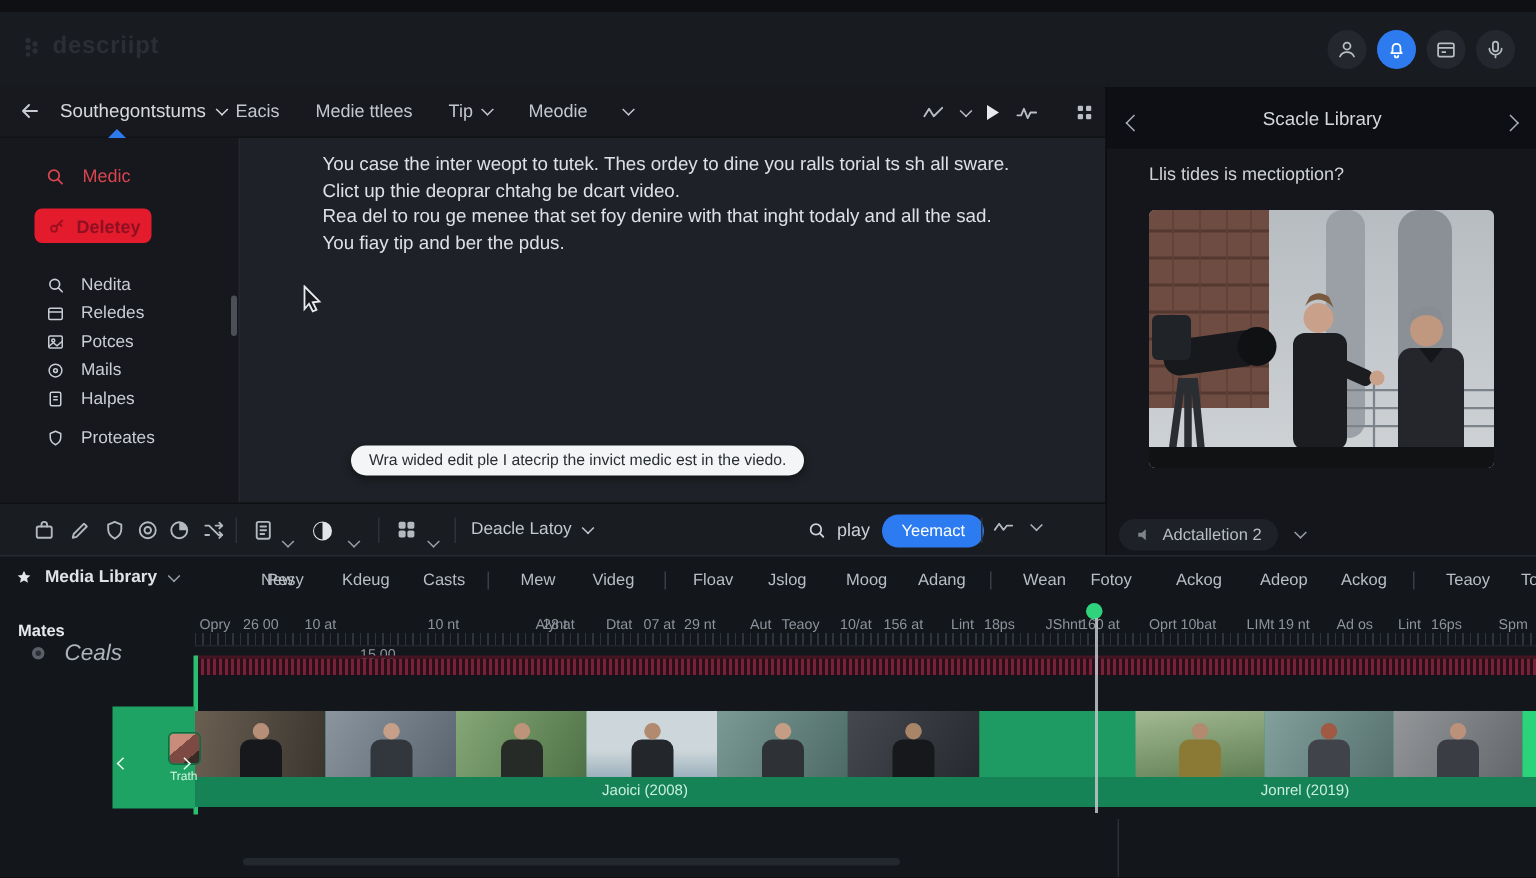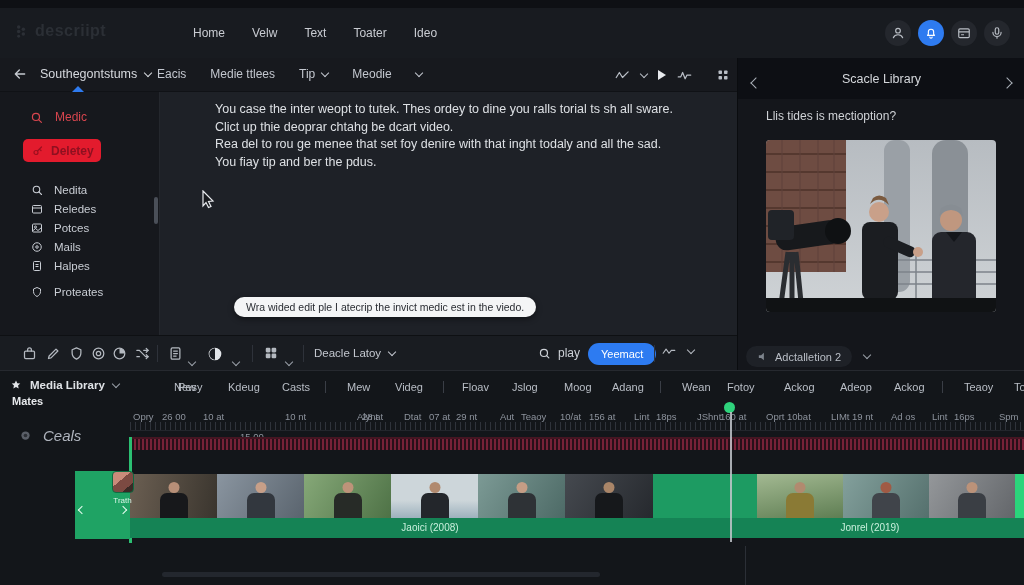--- a/index.html
+++ b/index.html
@@ -67,25 +67,25 @@
   .primary-btn{position:absolute;left:588px;top:7px;height:22px;padding:0 13px;background:#2d7bf1;color:#fff;border:none;border-radius:11px;font-size:11px;}
   .tb2-right{position:absolute;left:662px;top:10px;display:flex;align-items:center;gap:12px;color:#b4b9c0;}
 
   
   .timeline{position:absolute;left:0;top:370px;width:1024px;height:215px;background:#13161a;border-top:1px solid #26292f;}
   .tl-menu-lib{position:absolute;left:10px;top:8px;display:flex;align-items:center;gap:8px;color:#dfe2e6;font-size:11.5px;font-weight:bold;}
   .tl-menu-item{position:absolute;top:10px;font-size:11px;color:#b9bec6;}
   .tl-menu-sep{position:absolute;top:10px;width:1px;height:12px;background:#3a3e46;}
   .tl-ruler-label{position:absolute;top:40px;font-size:9.5px;color:#8d939d;white-space:nowrap;text-align:center;}
   .tl-ticks{position:absolute;left:130px;top:51px;width:894px;height:9px;background:repeating-linear-gradient(90deg,#2f333b 0 1px,transparent 1px 5px);border-bottom:1px solid #23262c;}
-  .tracks-title{position:absolute;left:12px;top:24px;font-size:11px;font-weight:bold;color:#e7e9ec;}
+  .tracks-title{position:absolute;left:12px;top:44px;font-size:11px;font-weight:bold;color:#e7e9ec;}
   .track-item{position:absolute;left:20px;top:56px;display:flex;align-items:center;gap:12px;font-size:15px;color:#aeb3bc;font-style:italic;}
   .wave-band{position:absolute;left:130px;top:66px;width:894px;height:13px;background:repeating-linear-gradient(90deg,#772238 0 2px,#271019 2px 4px);border-top:2px solid #451522;}
   .clip-edge{position:absolute;left:129px;top:66px;width:3px;height:106px;background:#2bbf72;}
-  .clip-handle{position:absolute;left:75px;top:100px;width:55px;height:68px;background:#1fa364;display:flex;flex-direction:column;align-items:center;color:#eafff3;padding-left:40px;}
+  .clip-handle{position:absolute;left:75px;top:100px;width:55px;height:68px;background:#1fa364;display:flex;flex-direction:column;align-items:center;justify-content:center;color:#eafff3;padding-left:40px;}
   .handle-avatar{width:22px;height:22px;border-radius:4px;background:linear-gradient(140deg,#c98b7a 0 40%,#7c4a42 40% 75%,#3a2a26 75%);border:1px solid #0f6b41;}
   .handle-label{font-size:8px;margin-top:3px;color:#d8f5e6;}
   .handle-chv{position:absolute;top:28px;color:#eafff3;}
   .clip-base{position:absolute;left:130px;top:103px;width:894px;height:44px;background:#1d9b62;}
   .clip-labelbar{position:absolute;left:130px;top:147px;width:894px;height:20px;background:#158355;}
   .clip-label{position:absolute;top:4px;width:200px;text-align:center;font-size:10px;color:#c9f0dd;}
   .thumb{position:absolute;top:103px;width:87px;height:44px;overflow:hidden;}
   .thumb::before{content:"";position:absolute;left:50%;top:8px;width:11px;height:11px;border-radius:50%;transform:translateX(-50%);z-index:2;}
   .thumb::after{content:"";position:absolute;left:50%;top:19px;width:28px;height:26px;border-radius:7px 7px 0 0;transform:translateX(-50%);}
   .t1{background:linear-gradient(100deg,#6b5f52,#3a352e);} .t1::after{background:#17181b;} .t1::before{background:#b78f78;}
@@ -115,27 +115,20 @@
       <span>
         <svg width="14" height="14" viewBox="0 0 24 24" fill="#2b2f35">
             <circle cx="8" cy="5" r="3"></circle>
             <circle cx="16" cy="9" r="3"></circle>
             <circle cx="8" cy="13" r="3"></circle>
             <circle cx="16" cy="17" r="3"></circle>
             <circle cx="8" cy="21" r="2.5"></circle>
           </svg>
       </span>
       <span class="logo-text">descriipt</span>
-    </div>
-    <div class="topmenu">
-      <span>Home</span>
-      <span>Velw</span>
-      <span>Text</span>
-      <span>Toater</span>
-      <span>Ideo</span>
     </div>
     <div class="topicons">
       <div class="icbtn">
         <span>
             <svg width="14" height="14" viewBox="0 0 24 24" fill="none" stroke="currentColor" stroke-width="2" stroke-linecap="round">
               <circle cx="12" cy="8" r="4"></circle>
               <path d="M4 20c1.5-3.5 4.5-5 8-5s6.5 1.5 8 5"></path>
             </svg>
           </span>
       </div>

